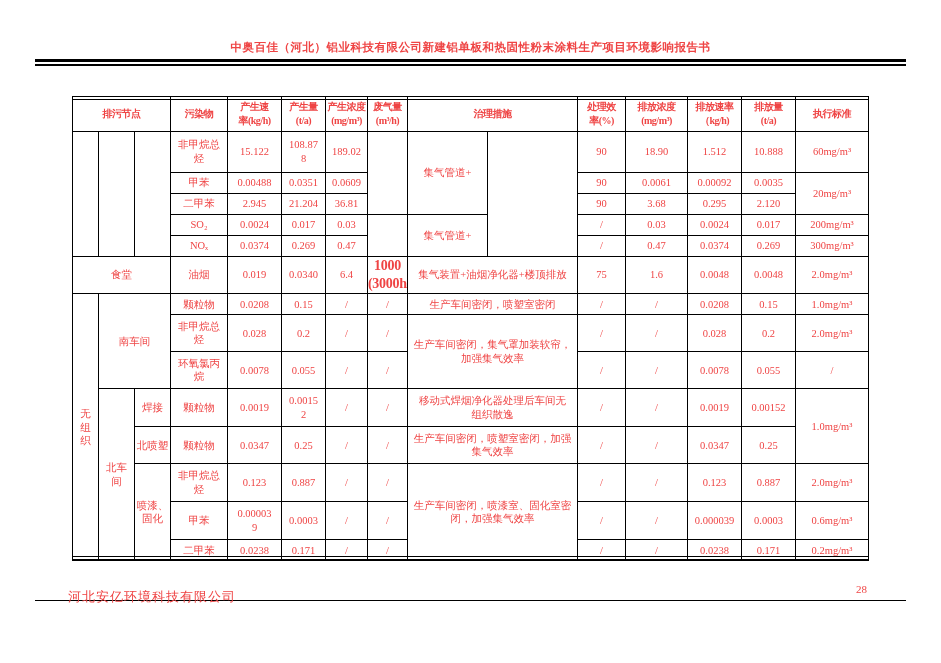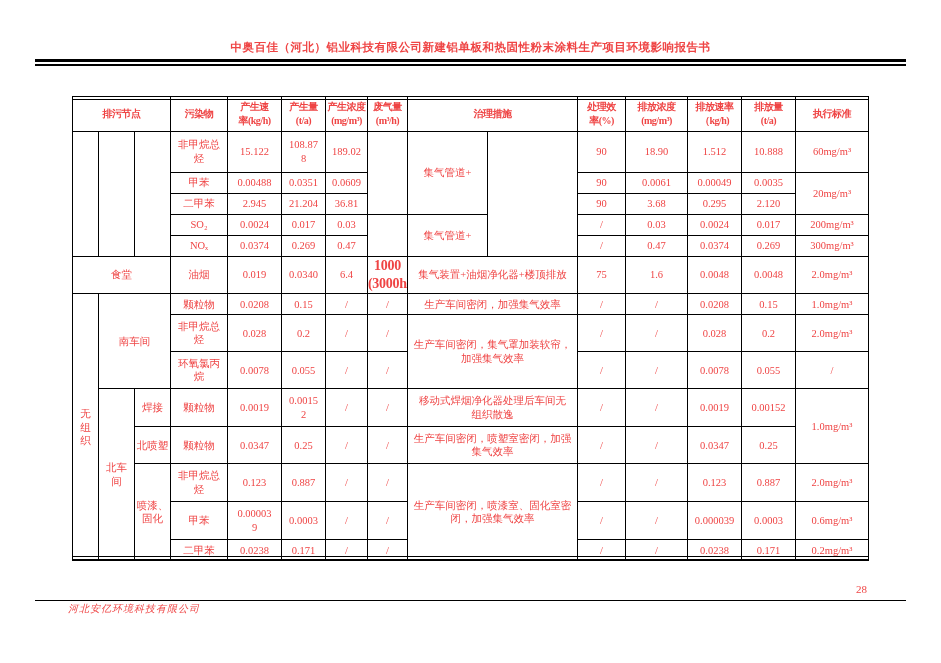--- a/index.html
+++ b/index.html
@@ -5,21 +5,21 @@
   html,body{margin:0;padding:0;background:#888;}
   .page{position:relative;width:941px;height:663px;background:#ffffff;overflow:hidden;
         font-family:"Liberation Serif","DejaVu Serif",serif;color:#ef4444;}
   .doc-title{position:absolute;top:40px;left:0;width:941px;text-align:center;
              font-size:11.5px;font-weight:bold;letter-spacing:0.5px;}
   .rule{position:absolute;left:35px;width:871px;background:#000;}
   .rule-a{top:59px;height:2.5px;}
   .rule-b{top:63.5px;height:2px;}
   .footer-rule{position:absolute;left:35px;top:600px;width:871px;height:1px;background:#000;}
   .page-num{position:absolute;top:583px;right:74px;font-size:11px;}
-  .footer-company{position:absolute;top:602px;left:68px;font-size:10px;letter-spacing:1px;font-style:italic;}
+  .footer-company{position:absolute;top:588px;left:68px;font-size:13px;letter-spacing:1px;}
 
   table.em{position:absolute;left:72px;top:96px;width:796px;border-collapse:collapse;
            table-layout:fixed;}
   .em th,.em td{border:1px solid #000;text-align:center;vertical-align:middle;
                 white-space:pre-line;overflow:hidden;line-height:1.3;}
   .em td{font-size:10.5px;padding:1px 4px;}
   .em th{font-size:10px;font-weight:bold;padding:1px 0;letter-spacing:-0.5px;line-height:1.45;}
   .em thead tr{height:35px;}
   .em .p0{padding-left:0;padding-right:0;}
   .em .tiny{font-size:14px;padding:0;letter-spacing:-0.3px;font-weight:bold;}
@@ -100,21 +100,21 @@
           <td>10.888</td>
           <td>60mg/m³</td>
         </tr>
         <tr style="height: 21px;">
           <td>甲苯</td>
           <td>0.00488</td>
           <td>0.0351</td>
           <td>0.0609</td>
           <td>90</td>
           <td>0.0061</td>
-          <td>0.00049</td>
+          <td>0.00092</td>
           <td>0.0035</td>
           <td rowspan="2">20mg/m³</td>
         </tr>
         <tr style="height: 21px;">
           <td>二甲苯</td>
           <td>2.945</td>
           <td>21.204</td>
           <td>36.81</td>
           <td>90</td>
           <td>3.68</td>
@@ -163,21 +163,21 @@
         <tr style="height: 21px;">
           <td rowspan="8" class="p0">无
 组
 织</td>
           <td rowspan="3" colspan="2">南车间</td>
           <td>颗粒物</td>
           <td>0.0208</td>
           <td>0.15</td>
           <td>/</td>
           <td>/</td>
-          <td colspan="2">生产车间密闭，加强集气效率</td>
+          <td colspan="2">生产车间密闭，喷塑室密闭</td>
           <td>/</td>
           <td>/</td>
           <td>0.0208</td>
           <td>0.15</td>
           <td>1.0mg/m³</td>
         </tr>
         <tr style="height: 37px;">
           <td>非甲烷总
 烃</td>
           <td>0.028</td>

